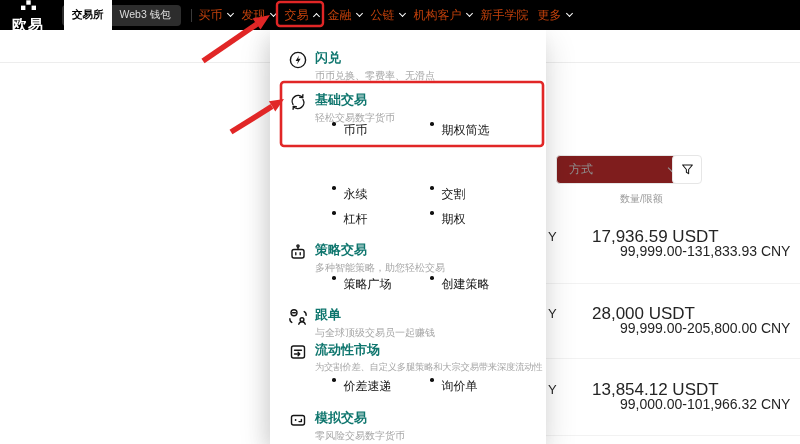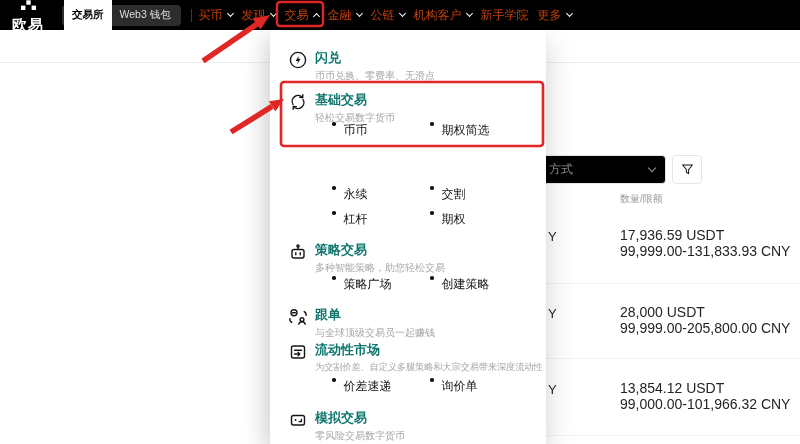--- a/index.html
+++ b/index.html
@@ -16,28 +16,28 @@
   .hdr-divider { width:1px; height:13px; background:#3a3a3a; margin-left:10px; }
   .nav { display:flex; align-items:center; position:absolute; left:194px; top:0; height:30px; }
   .nav-item { display:flex; align-items:center; padding:0 4.5px; height:30px; color:#c2410c; font-size:12px; cursor:pointer; white-space:nowrap; }
   .chev { width:5px; height:5px; border-right:1.3px solid #fff; border-bottom:1.3px solid #fff; margin-left:5px; }
   .chev.down { transform:rotate(45deg); margin-top:-3px; }
   .chev.up { transform:rotate(-135deg); margin-top:3px; }
 
   
   .page { position:absolute; left:0; top:30px; width:800px; height:414px; background:#fff; z-index:1; }
   .subheader-line { position:absolute; left:0; top:32px; width:800px; height:1px; background:#ededed; }
-  .select-box { position:absolute; left:536px; top:125px; width:130px; height:29px; border:1px solid #e6e6e6; border-radius:4px; background:#000000; display:flex; align-items:center; padding:0 10px 0 12px; cursor:pointer; }
+  .select-box { position:absolute; left:556px; top:125px; width:130px; height:29px; border:1px solid #e6e6e6; border-radius:4px; background:#7f1d1d; display:flex; align-items:center; padding:0 10px 0 12px; cursor:pointer; }
   .select-box .val { font-size:12px; color:#8f8f8f; flex:1; }
   .sel-chev { width:6px; height:6px; border-right:1.3px solid #9a9a9a; border-bottom:1.3px solid #9a9a9a; transform:rotate(45deg); margin-top:-3px; }
   .funnel-btn { position:absolute; left:672px; top:125px; width:30px; height:29px; border:1px solid #e6e6e6; border-radius:4px; background:#fff; display:flex; align-items:center; justify-content:center; cursor:pointer; }
   .col-header { position:absolute; left:620px; top:162px; font-size:10px; color:#9b9b9b; }
   .row-sep { position:absolute; left:546px; width:254px; height:1px; background:#f2f2f2; }
   .p2p-row .prefix { position:absolute; left:548px; font-size:13px; color:#2b2b2b; }
-  .p2p-row .amount { position:absolute; left:620px; font-size:14px; color:#242424; white-space:nowrap;text-align:right; }
+  .p2p-row .amount { position:absolute; left:592px; font-size:17px; color:#242424; white-space:nowrap;text-align:right; }
   .p2p-row .limit { position:absolute; left:620px; font-size:14px; color:#242424; white-space:nowrap; }
 
   
   .panel { position:absolute; left:270px; top:30px; width:276px; height:414px; background:#fff; z-index:5; box-shadow:0 12px 30px rgba(0,0,0,.16), -6px 4px 18px rgba(0,0,0,.07); }
   .section { position:absolute; left:18px; display:flex; gap:7px; cursor:pointer; }
   .s-icon { width:20px; height:20px; flex:0 0 20px; }
   .s-title { font-size:13px; font-weight:bold; color:#0f766e; line-height:15px; white-space:nowrap; }
   .s-sub { font-size:10px; color:#a6a6a6; margin-top:4px; white-space:nowrap; }
   .s-sub.tight { font-size:9.3px; letter-spacing:-0.2px; }
   .bullet-row { position:absolute; left:0; width:276px; height:14px; }

